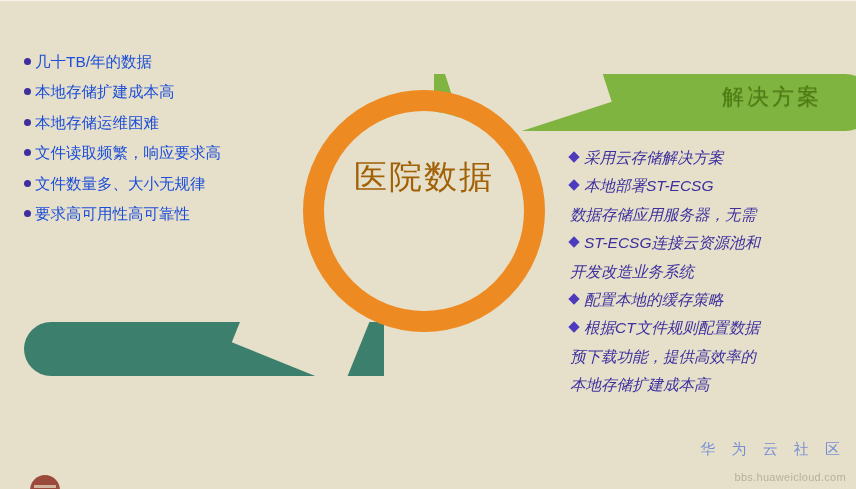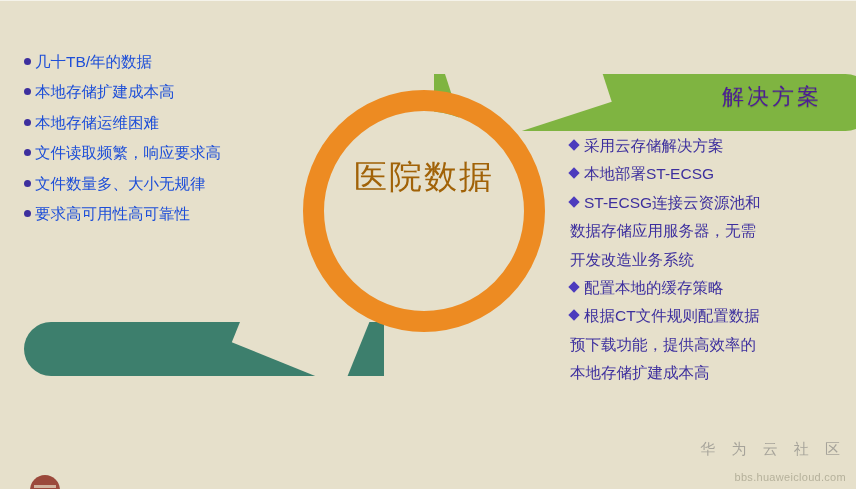--- a/index.html
+++ b/index.html
@@ -37,21 +37,21 @@
     background: #e6e0cb;
     transform: rotate(-18deg);
     transform-origin: top left;
   }
   .green-banner-label {
     position: absolute;
     right: 34px;
     top: 82px;
     font-size: 22px;
     letter-spacing: 3px;
-    color: #4c1d95;
+    color: #4d7c0f;
     text-shadow: 0 1px 1px rgba(0,0,0,.18);
     z-index: 6;
   }
 
   .shape-teal-banner {
     position: absolute;
     left: 24px;
     top: 322px;
     width: 360px;
     height: 54px;
@@ -147,23 +147,24 @@
     width: 7px;
     height: 7px;
     border-radius: 50%;
     background: #3d2f9e;
     margin: 6px 4px 0 0;
   }
 
   .right-list {
     position: absolute;
     left: 570px;
-    top: 136px;
+    top: 148px;
     width: 275px;
     z-index: 8;
+    font-style: italic;
   }
   .right-list .row {
     display: flex;
     align-items: flex-start;
     margin-bottom: 9px;
     color: #3d2f9e;
     font-size: 15.5px;
     line-height: 1.25;
     white-space: nowrap;
   }
@@ -190,21 +191,21 @@
     right: 10px;
     bottom: 6px;
     text-align: right;
     z-index: 12;
     opacity: .55;
   }
   .watermark .wm-cn {
     display: block;
     font-size: 15px;
     letter-spacing: 6px;
-    color: #737373;
+    color: #1d4ed8;
     text-align: center;
   }
   .watermark .wm-url {
     display: block;
     font-size: 11px;
     letter-spacing: .3px;
     color: #8d8a74;
     margin-top: 12px;
   }
   .corner-mark {
@@ -285,27 +286,27 @@
 
   <div class="right-list">
     <div class="row">
       <span class="bullet-diamond"></span>
       <span>采用云存储解决方案</span>
     </div>
     <div class="row">
       <span class="bullet-diamond"></span>
       <span>本地部署ST-ECSG</span>
     </div>
-    <div class="row">
-      <span class="bullet-diamond"></span>
-      <span>ST-ECSG连接云资源池和</span>
-    </div>
     <div class="row cont">
       <span class="bullet-spacer"></span>
       <span>数据存储应用服务器，无需</span>
+    </div>
+    <div class="row">
+      <span class="bullet-diamond"></span>
+      <span>ST-ECSG连接云资源池和</span>
     </div>
     <div class="row cont">
       <span class="bullet-spacer"></span>
       <span>开发改造业务系统</span>
     </div>
     <div class="row">
       <span class="bullet-diamond"></span>
       <span>配置本地的缓存策略</span>
     </div>
     <div class="row">

